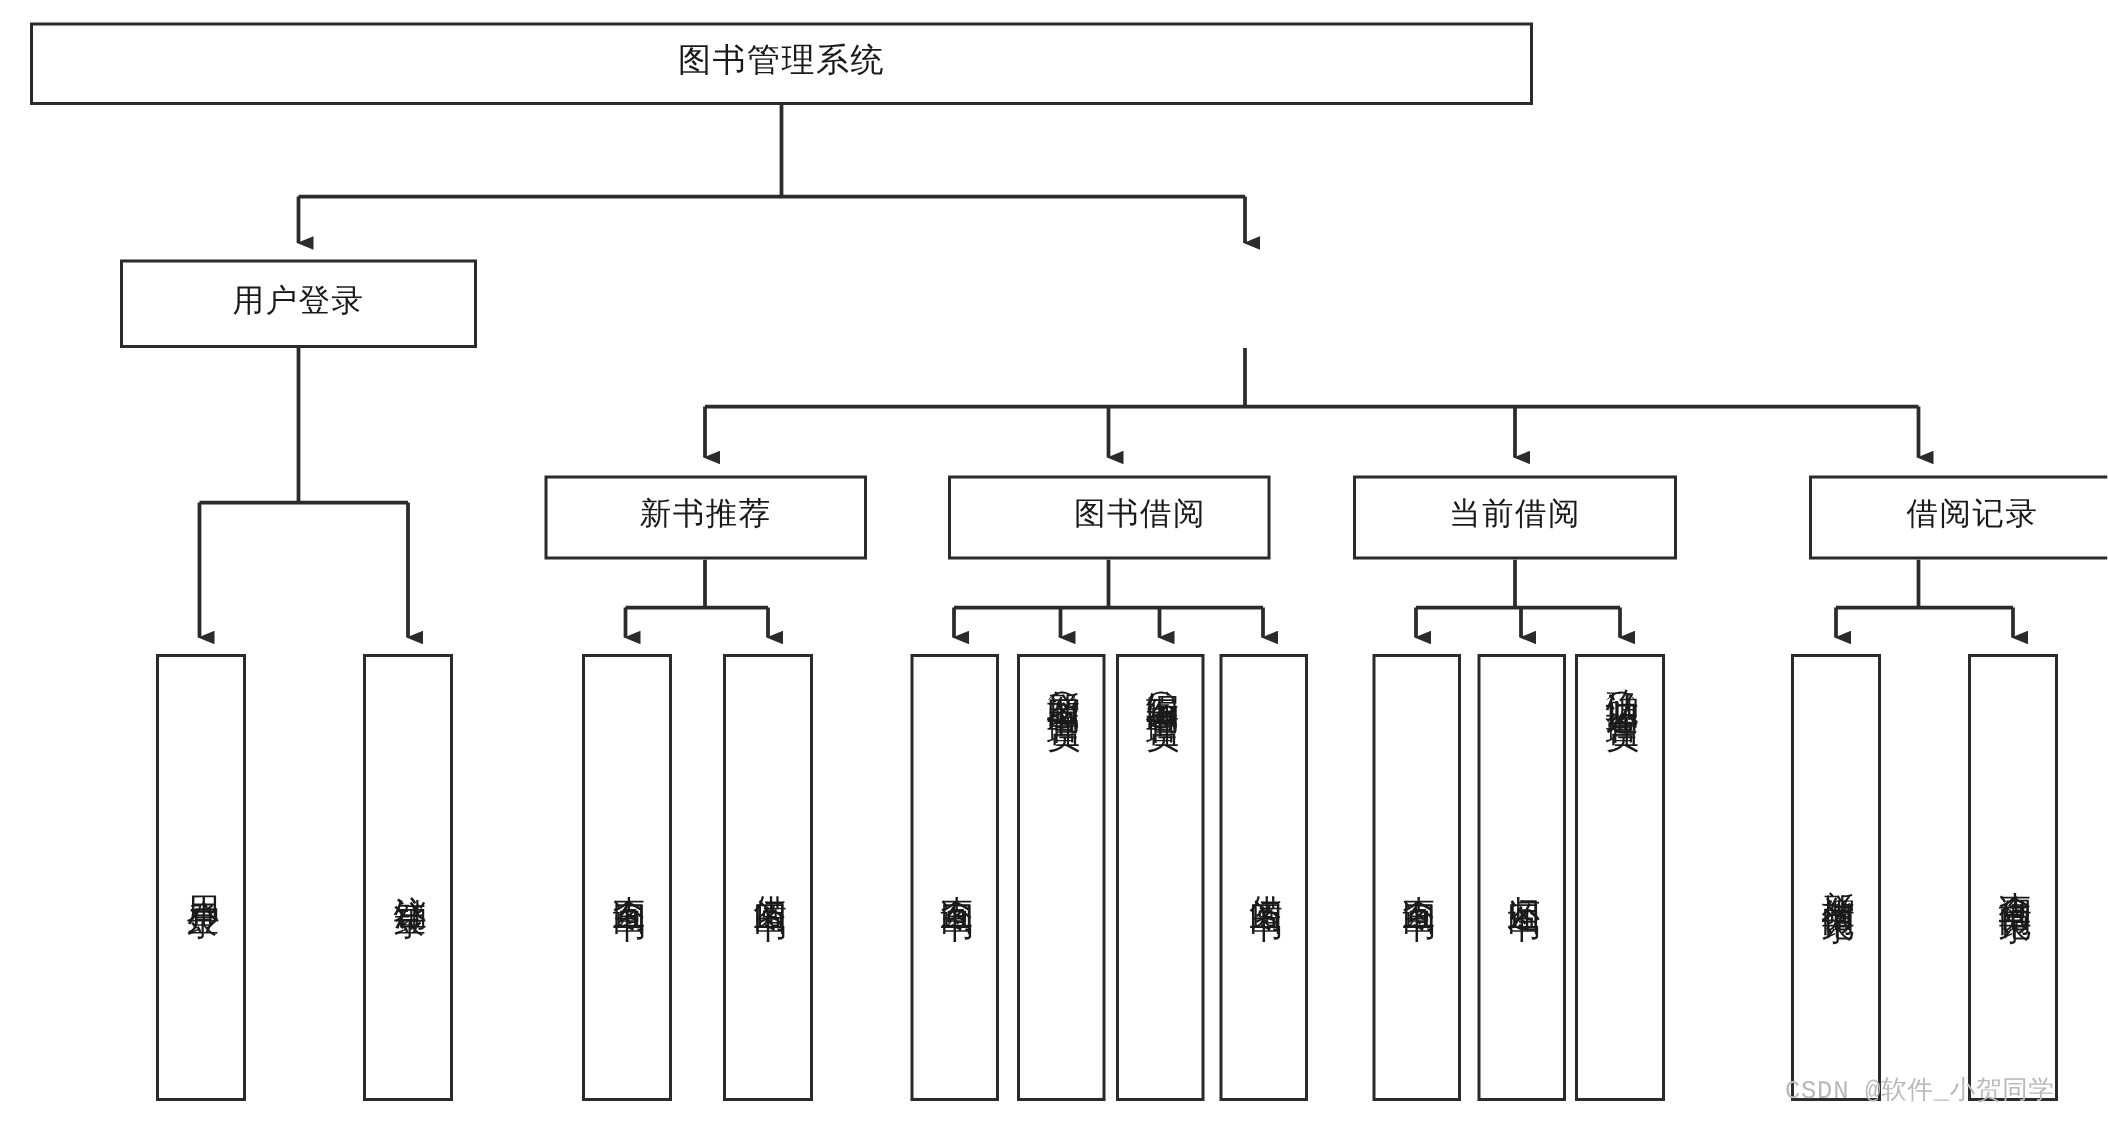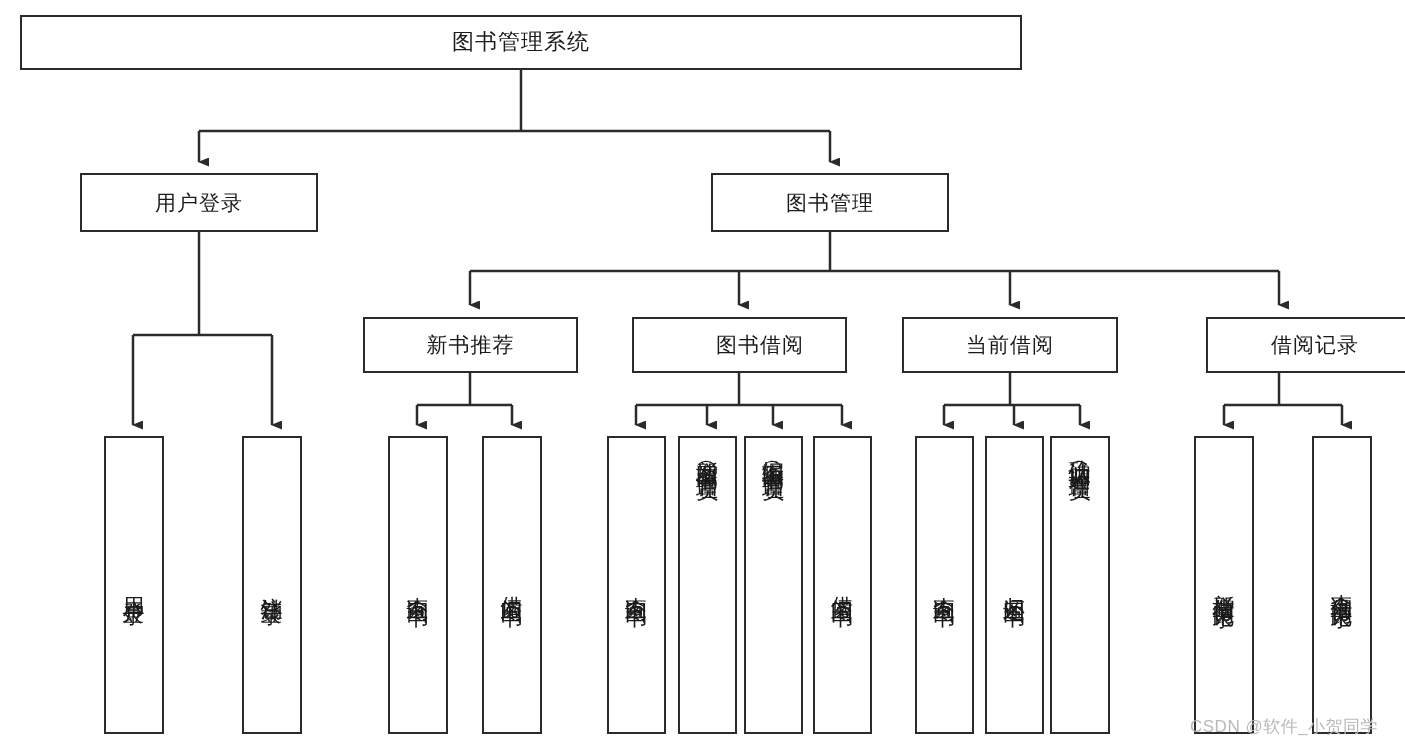--- a/index.html
+++ b/index.html
@@ -6,21 +6,21 @@
   html, body {
     margin: 0;
     padding: 0;
     background: #ffffff;
   }
   #canvas {
     position: relative;
     width: 1405px;
     height: 747px;
     background: #ffffff;
-    font-family: Liberation Sans, sans-serif;
+    font-family: Liberation Mono, monospace;
     overflow: hidden;
   }
   svg.edges {
     position: absolute;
     left: 0;
     top: 0;
     width: 1405px;
     height: 747px;
     pointer-events: none;
   }
@@ -134,23 +134,20 @@
     </g>
   </svg>
 
   <div class="node horiz root" style="left:20px; top:15px; width:1002px; height:55px;">
     <span>图书管理系统</span>
   </div>
 
   <div class="node horiz" style="left:80px; top:173px; width:238px; height:59px;">
     <span>用户登录</span>
   </div>
-  <div class="node horiz" style="left:711px; top:173px; width:238px; height:59px;">
-    <span>图书管理</span>
-  </div>
 
   <div class="node horiz" style="left:363px; top:317px; width:215px; height:56px;">
     <span>新书推荐</span>
   </div>
   <div class="node horiz" style="left:632px; top:317px; width:215px; height:56px;padding-left:41px;">
     <span>图书借阅</span>
   </div>
   <div class="node horiz" style="left:902px; top:317px; width:216px; height:56px;">
     <span>当前借阅</span>
   </div>

